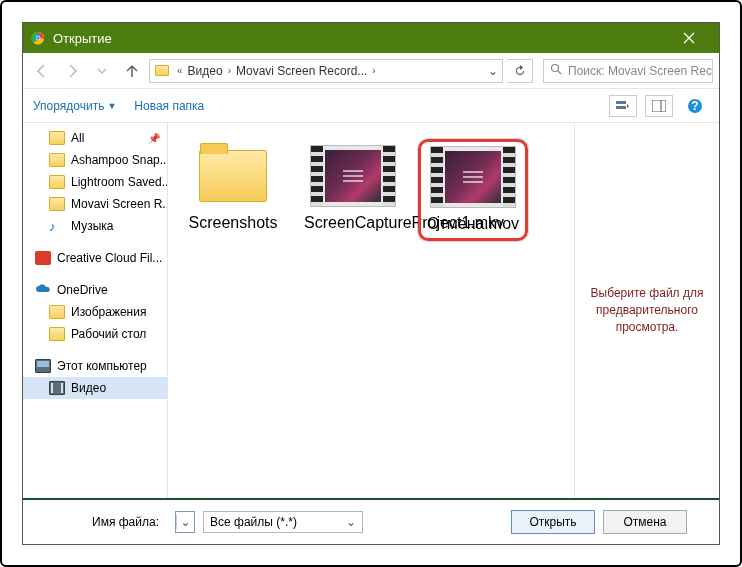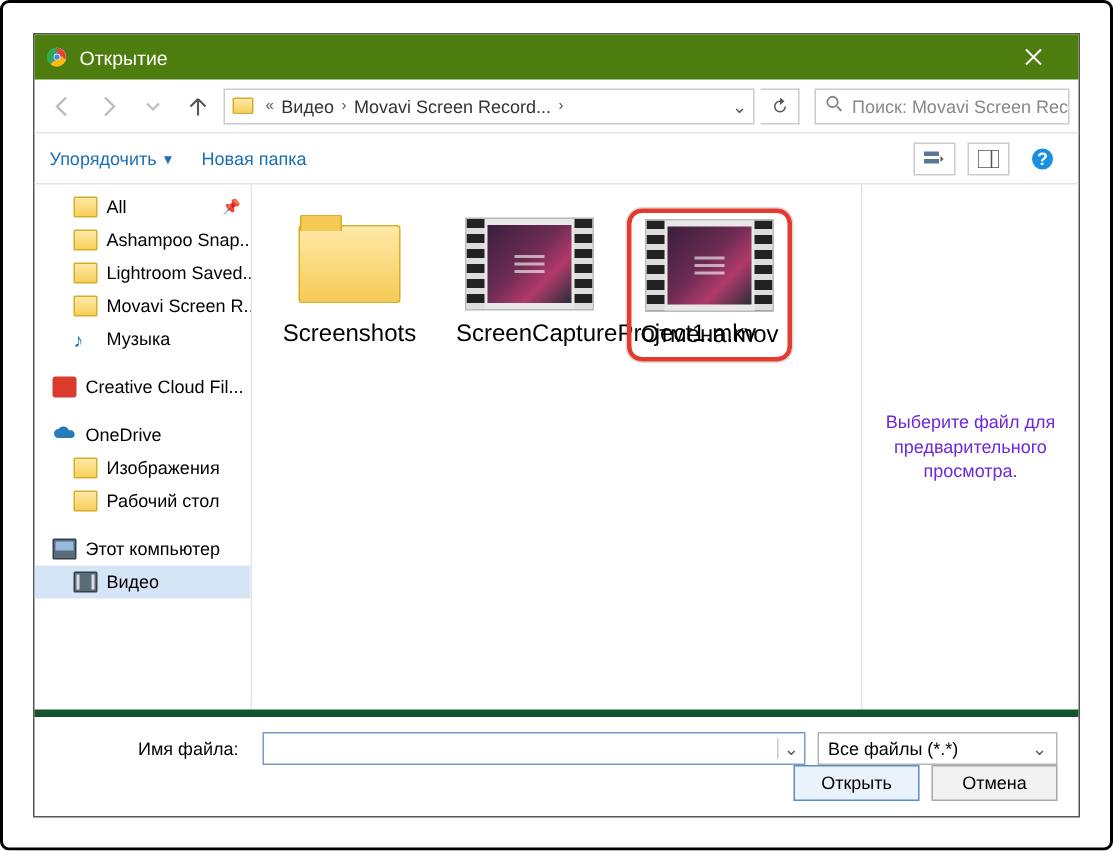--- a/index.html
+++ b/index.html
@@ -50,22 +50,22 @@
 .item.highlighted { border: 3px solid #e33b2f; border-radius: 10px; box-shadow: 0 0 0 1px rgba(0,0,0,.15); }
 .thumb.folder { position: relative; }
 .thumb.folder .fld { width: 68px; height: 52px; background: linear-gradient(#ffe9a8,#f5cb55); border: 1px solid #d7ae2a; border-radius: 2px; position: relative; }
 .thumb.folder .fld::before { content: ""; position: absolute; top: -8px; left: 0; width: 26px; height: 10px; background: #f5cb55; border: 1px solid #d7ae2a; border-bottom: none; border-radius: 2px 2px 0 0; }
 .thumb.video { position: relative; }
 .thumb.video .film { width: 86px; height: 62px; background: #e8e8e8; border: 1px solid #bbb; position: relative; overflow: hidden; }
 .thumb.video .film .strip { position: absolute; top: 0; bottom: 0; width: 12px; background: repeating-linear-gradient(#222 0 6px,#ddd 6px 10px); }
 .thumb.video .film .strip.left { left: 0; } .thumb.video .film .strip.right { right: 0; }
 .thumb.video .film .frame { position: absolute; left: 14px; right: 14px; top: 4px; bottom: 4px; background: linear-gradient(135deg,#3a1f3c 0%,#6c2b52 45%,#b13a6a 70%,#2a2f3a 100%); }
 .thumb.video .film .frame::after { content: ""; position: absolute; left: 50%; top: 50%; width: 20px; height: 2px; background: #fff; box-shadow: 0 5px 0 #fff, 0 -5px 0 #fff; transform: translate(-50%,-50%); opacity: .6; }
-.preview { width: 145px; border-left: 1px solid #e5e5e5; display: flex; align-items: center; justify-content: flex-end; padding: 10px; color: #6d28d9; text-align: center; font-size: 12px; line-height: 1.4; }
-.footer { border-top: 5px solid #14532d; padding: 10px 14px; display: flex; flex-direction: column; }
+.preview { width: 145px; border-left: 1px solid #e5e5e5; display: flex; align-items: center; justify-content: flex-end; padding: 10px; color: #7f1d1d; text-align: center; font-size: 12px; line-height: 1.4; }
+.footer { border-top: 2px solid #14532d; padding: 10px 14px; display: flex; gap: 10px; }
 .filerow { display: flex; align-items: center; gap: 8px; }
 .filerow .lbl { width: 130px; text-align: right; padding-right: 8px; }
 .filename { flex: 1; height: 22px; border: 1px solid #7a9ac7; display: flex; align-items: center; }
 .filename .dd { width: 18px; border-left: 1px solid #ccc; text-align: center; color: #555; }
 .filetype { width: 160px; height: 22px; border: 1px solid #b5b5b5; display: flex; align-items: center; padding: 0 6px; }
 .filetype .dd { margin-left: auto; color: #555; }
 .btnrow { display: flex; justify-content: flex-end; gap: 8px; padding-left: 138px; }
 .btn { width: 84px; height: 24px; border: 1px solid #aaa; background: #f2f2f2; text-align: center; line-height: 22px; cursor: pointer; }
 .btn.primary { border: 1px solid #5a8fc8; background: #eaf2fb; }
 </style>

